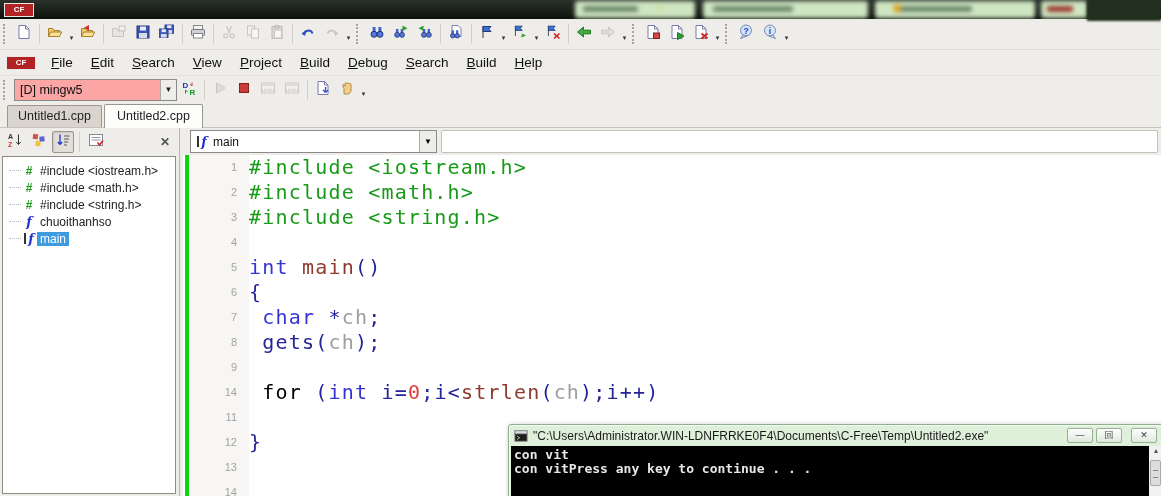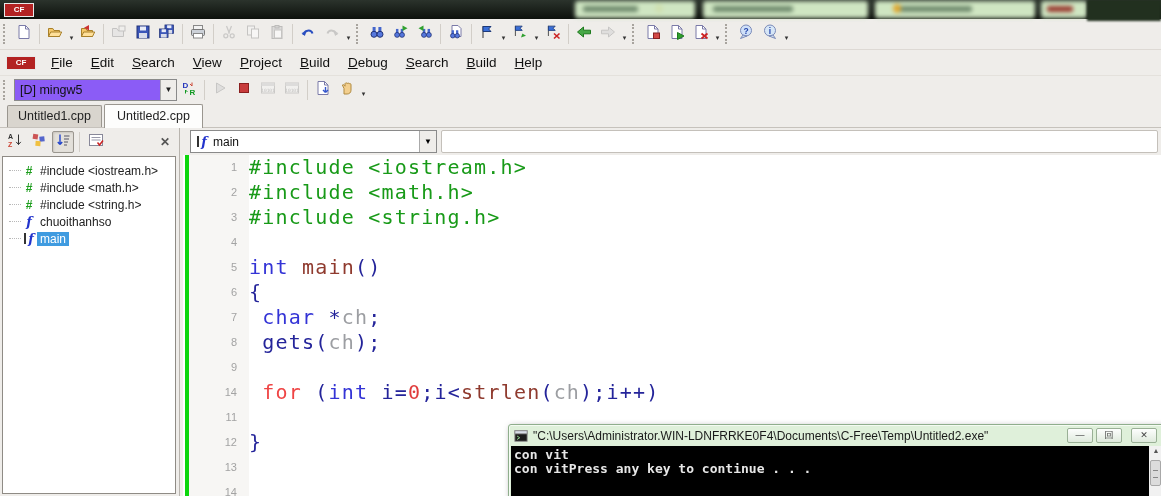--- a/index.html
+++ b/index.html
@@ -24,21 +24,21 @@
   .toolbar1 { position:absolute; left:0; top:19px; width:100%; height:31px; background:#efedea;
     border-bottom:1px solid #ddd9d4; display:flex; align-items:center; z-index:4; }
   .toolbar2 { position:absolute; left:0; top:76px; width:100%; height:27px; background:#efedea;
     display:flex; align-items:center; z-index:4; }
   .tgrip { width:5px; height:20px; border-left:2px dotted #a8a49e; margin:0 4px 0 3px; }
   .sep { width:1px; height:20px; background:#d2cec8; margin:0 3px; }
   .tbtn { width:24px; height:24px; display:flex; align-items:center; justify-content:center; border-radius:2px; }
   .tbtn.disabled svg { filter:grayscale(1) opacity(.5); }
   .caret { font-size:7px; color:#333; width:9px; text-align:center; align-self:center; padding-top:8px; }
 
-  .combo { width:163px; height:22px; background:#8b5cf6; border:1px solid #8a8a8a; display:flex;
+  .combo { width:163px; height:22px; background:#fca5a5; border:1px solid #8a8a8a; display:flex;
     align-items:center; font-size:12.5px; color:#111; margin-left:2px; }
   .combo .cval { flex:1; padding-left:5px; }
   .combo .cbtn { width:16px; height:100%; background:#efedea; border-left:1px solid #aaa;
     font-size:8px; display:flex; align-items:center; justify-content:center; color:#222; }
 
   
   .menubar { position:absolute; left:0; top:50px; width:100%; height:26px; background:#efedea;
     display:flex; align-items:center; font-size:13.5px; color:#111; z-index:4;
     border-bottom:1px solid #e4e1dc; }
   .menubar .app-ico { margin:0 6px 0 6px; }
@@ -82,21 +82,21 @@
   .fn-combo2 { position:absolute; left:258px; top:2px; right:3px; height:23px; background:#fff;
     border:1px solid #c4c0ba; border-radius:2px; }
   .code-area { position:absolute; left:0; top:27px; right:0; bottom:0; background:#fff; overflow:hidden; }
   .margin-bar { position:absolute; left:2px; top:0; bottom:0; width:4px; background:#0cd60c; }
   .gutter-bg { position:absolute; left:6px; top:0; bottom:0; width:60px; background:#f7f6f4; }
   .code-row { display:flex; height:25px; position:relative; }
   .lnum { width:66px; min-width:66px; text-align:right; padding-right:12px; color:#a3a3a3;
     font-size:11px; line-height:25px; }
   .lcode { font-family:"DejaVu Sans Mono", monospace; font-size:20px; line-height:25px;
     letter-spacing:1.2px; white-space:pre; }
-  .c-inc{color:#189a18} .c-kw{color:#3434d6} .c-fn{color:#8f3a2e} .c-ctrl{color:#ef4444}
+  .c-inc{color:#189a18} .c-kw{color:#3434d6} .c-fn{color:#8f3a2e} .c-ctrl{color:#000000}
   .c-num{color:#e03c3c} .c-var{color:#9c9ea2} .c-op{color:#24249a} .c-lib{color:#24249a}
   .c-param{color:#9c9ea2; text-decoration:underline; text-decoration-color:#9a9a9a;}
 
   
   .console { position:absolute; left:508px; top:424px; width:680px; height:80px; z-index:10;
     background:#dff0da; border:1px solid #8fae8c; box-shadow:0 0 0 1px #f4fbf2 inset, 2px 2px 6px rgba(0,0,0,.35);
     border-radius:3px 3px 0 0; }
   .console-title { height:21px; display:flex; align-items:center; gap:5px; padding-left:5px;
     font-size:12px; color:#1a1a1a; white-space:nowrap; }
   .cwin-btn { position:absolute; top:3px; width:26px; height:15px; background:linear-gradient(#fdfefd,#dfeadd);

